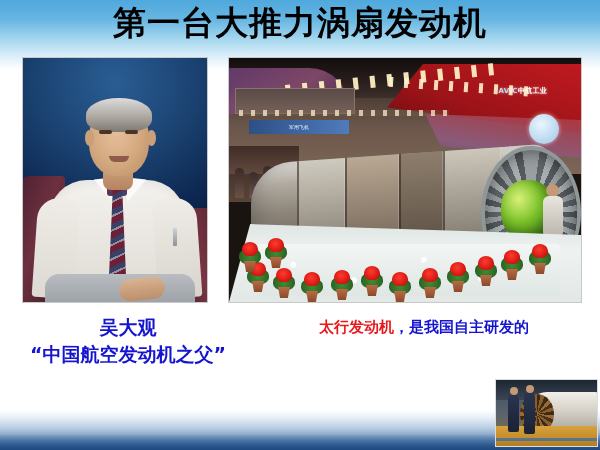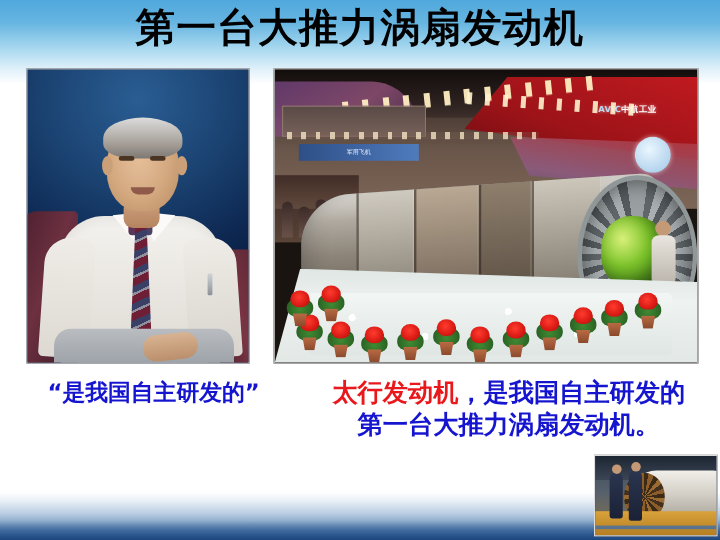--- a/index.html
+++ b/index.html
@@ -300,21 +300,21 @@
   .cap-left {
     position:absolute; left:0; top:314px; width:256px;
     text-align:center; color:#1515d0;
     font-size:19px; font-weight:bold; line-height:27px;
     white-space:nowrap;
   }
   .cap-left .l2 { font-size:19px; }
   .cap-right {
     position:absolute; left:248px; top:314px; width:352px;
     text-align:center; color:#1515d0;
-    font-size:21px; font-weight:bold; line-height:27px;
+    font-size:15px; font-weight:bold; line-height:27px;
     white-space:nowrap;
   }
   .cap-right .hl { color:#e8181c; }
 
   
   #thumb {
     position:absolute; left:495px; top:379px; width:103px; height:68px;
     border:1px solid #dcdcdc; overflow:hidden; background:#2b3444;
   }
   .th-bg{ position:absolute; inset:0; background:linear-gradient(180deg,#3c4a5c 0%,#56606c 45%,#6d6a5c 70%,#c9922f 100%); }
@@ -473,28 +473,28 @@
       </div>
     <div class="fl" style="left:36px;bottom:34px">
         <span class="leaf"></span>
         <span class="bloom"></span>
         <span class="pot"></span>
       </div>
   </div>
 </div>
 
 <div class="cap-left">
-  <div class="l2">“是我国自主研发的”</div>
+  <div class="l1">吴大观</div>
+  <div class="l2">“中国航空发动机之父”</div>
 </div>
 
 <div class="cap-right">
   <div>
     <span class="hl">太行发动机</span><span>，是我国自主研发的</span>
   </div>
-  <div>第一台大推力涡扇发动机。</div>
 </div>
 
 <div id="thumb">
   <div class="th-bg"></div>
   <div class="th-roof"></div>
   <div class="th-engine"></div>
   <div class="th-fan"></div>
   <div class="th-floor"></div>
   <div class="th-stripe"></div>
   <div class="th-p1"></div>

